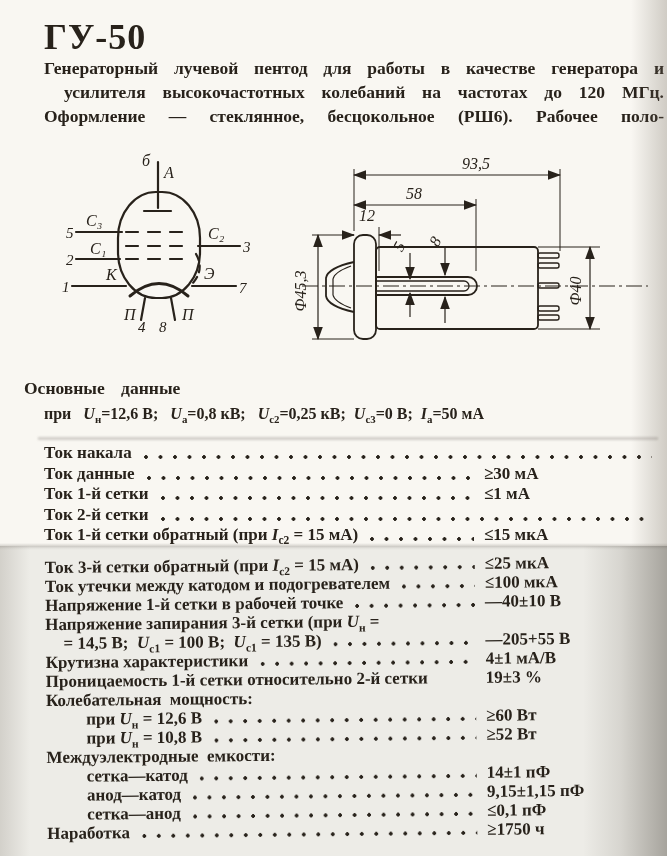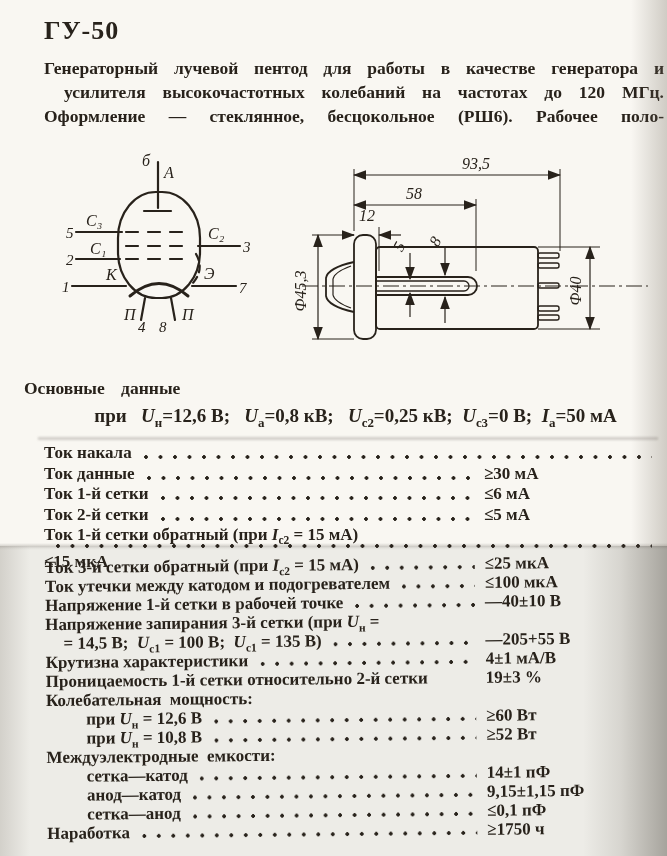--- a/index.html
+++ b/index.html
@@ -16,33 +16,33 @@
         background:linear-gradient(180deg,rgba(255,255,255,0) 0%,rgba(70,64,56,.20) 45%,rgba(70,64,56,.06) 75%,rgba(0,0,0,0) 100%);}
   .shade-right-top{position:absolute;top:0;right:0;width:36px;height:546px;
         background:linear-gradient(to right,rgba(0,0,0,0),rgba(112,104,92,.30));}
   .shade-right-bottom{position:absolute;top:546px;right:0;width:84px;height:310px;
         background:linear-gradient(to right,rgba(0,0,0,0),rgba(100,94,84,.16) 45%,rgba(80,75,66,.45));}
   .shade-left-bottom{position:absolute;top:546px;left:0;width:30px;height:310px;
         background:linear-gradient(to right,rgba(118,111,100,.22),rgba(0,0,0,0));}
   .faint-rule{position:absolute;left:38px;top:437px;width:620px;height:3px;
         background:rgba(72,66,58,.22);filter:blur(.8px);}
 
-  .page-title{position:absolute;left:44px;top:16px;font-size:26px;font-weight:700;letter-spacing:1px;}
+  .page-title{position:absolute;left:44px;top:16px;font-size:36px;font-weight:700;letter-spacing:1px;}
   .descr{position:absolute;left:44px;top:56px;width:620px;font-size:17.5px;line-height:24px;font-weight:600;}
   .jline{text-align:justify;text-align-last:justify;white-space:normal;}
   .jline.ind{padding-left:20px;}
   .jline.noj{text-align-last:left;}
 
   .svg-abs{position:absolute;}
   svg{display:block;}
   svg text{fill:var(--ink,#28221b);stroke:none;font-family:"Liberation Serif","DejaVu Serif",serif;font-style:italic;}
 
   .section-heading{position:absolute;left:0;top:378px;width:667px;text-align:left;
         font-size:17.5px;font-weight:700;word-spacing:12px;padding-left:24px;}
-  .conditions{position:absolute;left:44px;top:405px;width:623px;font-size:19px;font-weight:600;white-space:pre;text-align:center;}
+  .conditions{position:absolute;left:44px;top:405px;width:623px;font-size:16px;font-weight:600;white-space:pre;}
 
   .tbl{position:absolute;display:block;}
   .tbl1{left:44px;top:443px;width:618px;}
   .tbl1 .trow{height:20.6px;line-height:20.6px;}
   .tbl2{left:46px;top:558px;width:618px;transform:rotate(-0.55deg);transform-origin:0 50%;}
   .tbl2 .trow{height:19px;line-height:19px;}
   .trow{display:flex;font-size:17px;font-weight:600;}
   .tlabel{flex:0 0 auto;white-space:pre;}
   .leader{flex:1 1 auto;position:relative;min-width:4px;}
   .leader.dots::after{content:"";position:absolute;left:12px;right:10px;bottom:4.5px;height:4px;
@@ -185,28 +185,27 @@
         <span class="leader dots"></span>
       </div>
       <div class="trow" style="padding-left: 0px;">
         <span class="tlabel">Ток данные</span>
         <span class="leader dots"></span>
         <span class="tvalue">≥30 мА</span>
       </div>
       <div class="trow" style="padding-left: 0px;">
         <span class="tlabel">Ток 1-й сетки</span>
         <span class="leader dots"></span>
-        <span class="tvalue">≤6 мА</span>
+        <span class="tvalue">≤1 мА</span>
       </div>
       <div class="trow" style="padding-left: 0px;">
         <span class="tlabel">Ток 2-й сетки</span>
         <span class="leader dots"></span>
-        <span class="tvalue">≤5 мА</span>
-      </div>
-      <div class="trow" style="padding-left: 0px; flex-direction: column;">
+      </div>
+      <div class="trow" style="padding-left: 0px;">
         <span class="tlabel">Ток 1-й сетки обратный (при <i class="var">I</i><sub>с2</sub> = 15 мА)</span>
         <span class="leader dots"></span>
         <span class="tvalue">≤15 мкА</span>
       </div>
     </div>
   <div class="tbl tbl2">
       <div class="trow" style="padding-left: 0px;">
         <span class="tlabel">Ток 3-й сетки обратный (при <i class="var">I</i><sub>с2</sub> = 15 мА)</span>
         <span class="leader dots"></span>
         <span class="tvalue">≤25 мкА</span>

